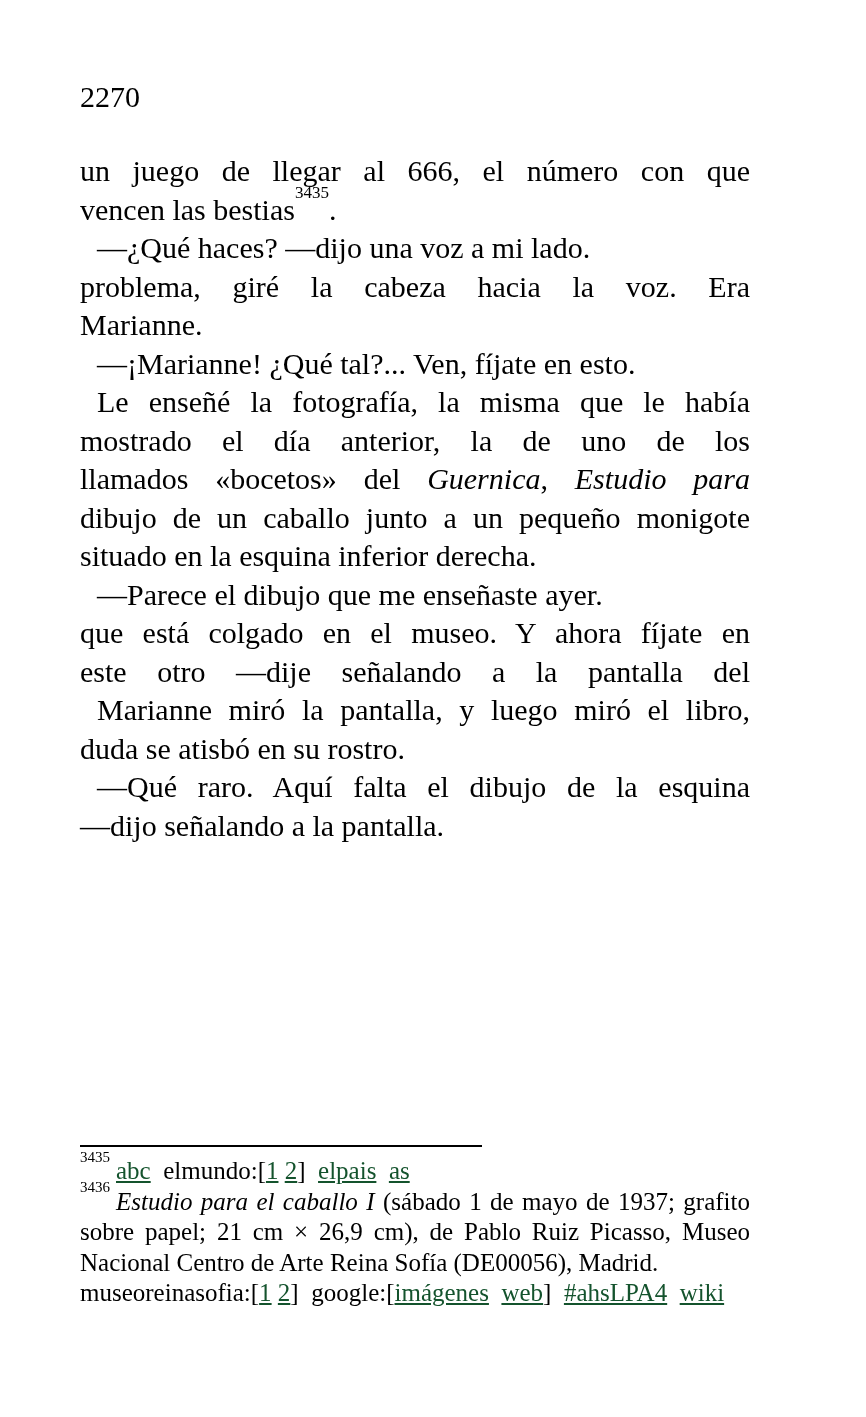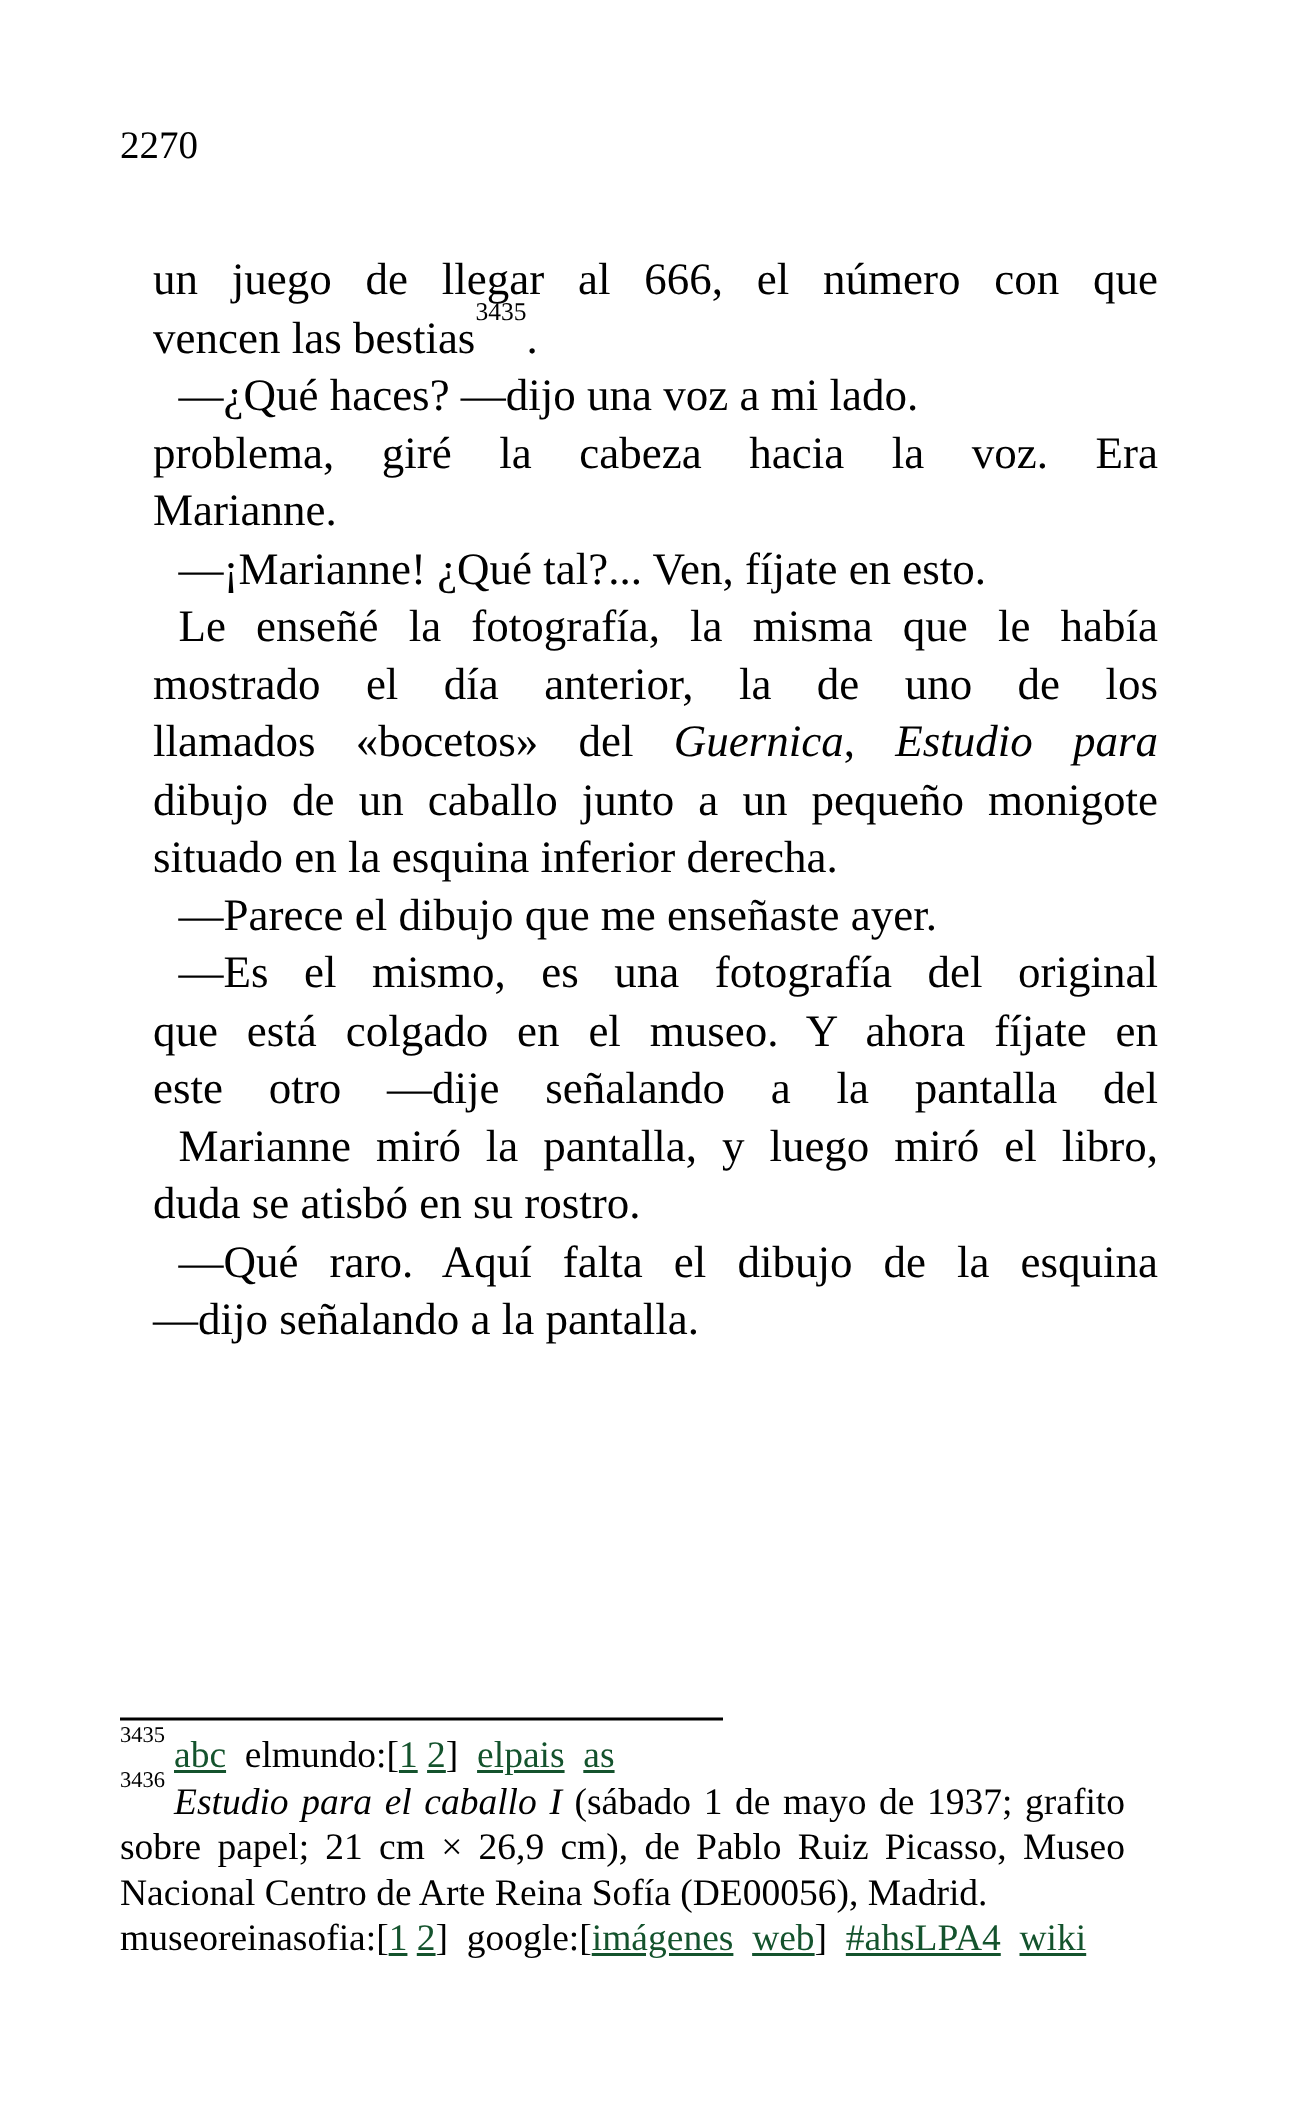--- a/index.html
+++ b/index.html
@@ -9,31 +9,30 @@
     height: 1417px;
     background: #ffffff;
     color: #000000;
     font-family: "Liberation Serif", "DejaVu Serif", serif;
     overflow: hidden;
   }
   .page-number {
     position: absolute;
     left: 80px;
     top: 82px;
-    font-size: 26px;
+    font-size: 30px;
     line-height: 30px;
   }
   .body-text {
     position: absolute;
     left: 80px;
-    top: 168px;
+    top: 152px;
     width: 670px;
     font-size: 30px;
     line-height: 38.5px;
-    margin-left: 22px;
   }
   .line { text-align: justify; text-align-last: left; }
   .line.stretch { text-align-last: justify; }
   .line.indent { text-indent: 17px; }
   sup.ref {
     font-size: 17px;
     line-height: 0;
     position: relative;
     top: -11px;
   }
@@ -78,21 +77,20 @@
     <div class="line indent"><span>—¿Qué haces? —dijo una voz a mi lado.</span></div>
     <div class="line stretch"><span>problema, giré la cabeza hacia la voz. Era</span></div>
     <div class="line"><span>Marianne.</span></div>
     <div class="line indent"><span>—¡Marianne! ¿Qué tal?... Ven, fíjate en esto.</span></div>
     <div class="line stretch indent"><span>Le enseñé la fotografía, la misma que le había</span></div>
     <div class="line stretch"><span>mostrado el día anterior, la de uno de los</span></div>
     <div class="line stretch"><span>llamados «bocetos» del </span><em>Guernica</em><span>, </span><em>Estudio para</em></div>
     <div class="line stretch"><span>dibujo de un caballo junto a un pequeño monigote</span></div>
     <div class="line"><span>situado en la esquina inferior derecha.</span></div>
     <div class="line indent"><span>—Parece el dibujo que me enseñaste ayer.</span></div>
-    <div class="line stretch indent"><span>—Es el mismo, es una fotografía del original</span></div>
     <div class="line stretch"><span>que está colgado en el museo. Y ahora fíjate en</span></div>
     <div class="line stretch"><span>este otro —dije señalando a la pantalla del</span></div>
     <div class="line stretch indent"><span>Marianne miró la pantalla, y luego miró el libro,</span></div>
     <div class="line"><span>duda se atisbó en su rostro.</span></div>
     <div class="line stretch indent"><span>—Qué raro. Aquí falta el dibujo de la esquina</span></div>
     <div class="line"><span>—dijo señalando a la pantalla.</span></div>
   </div>
 
   <div class="footnotes">
     <div class="fn-rule"></div>

